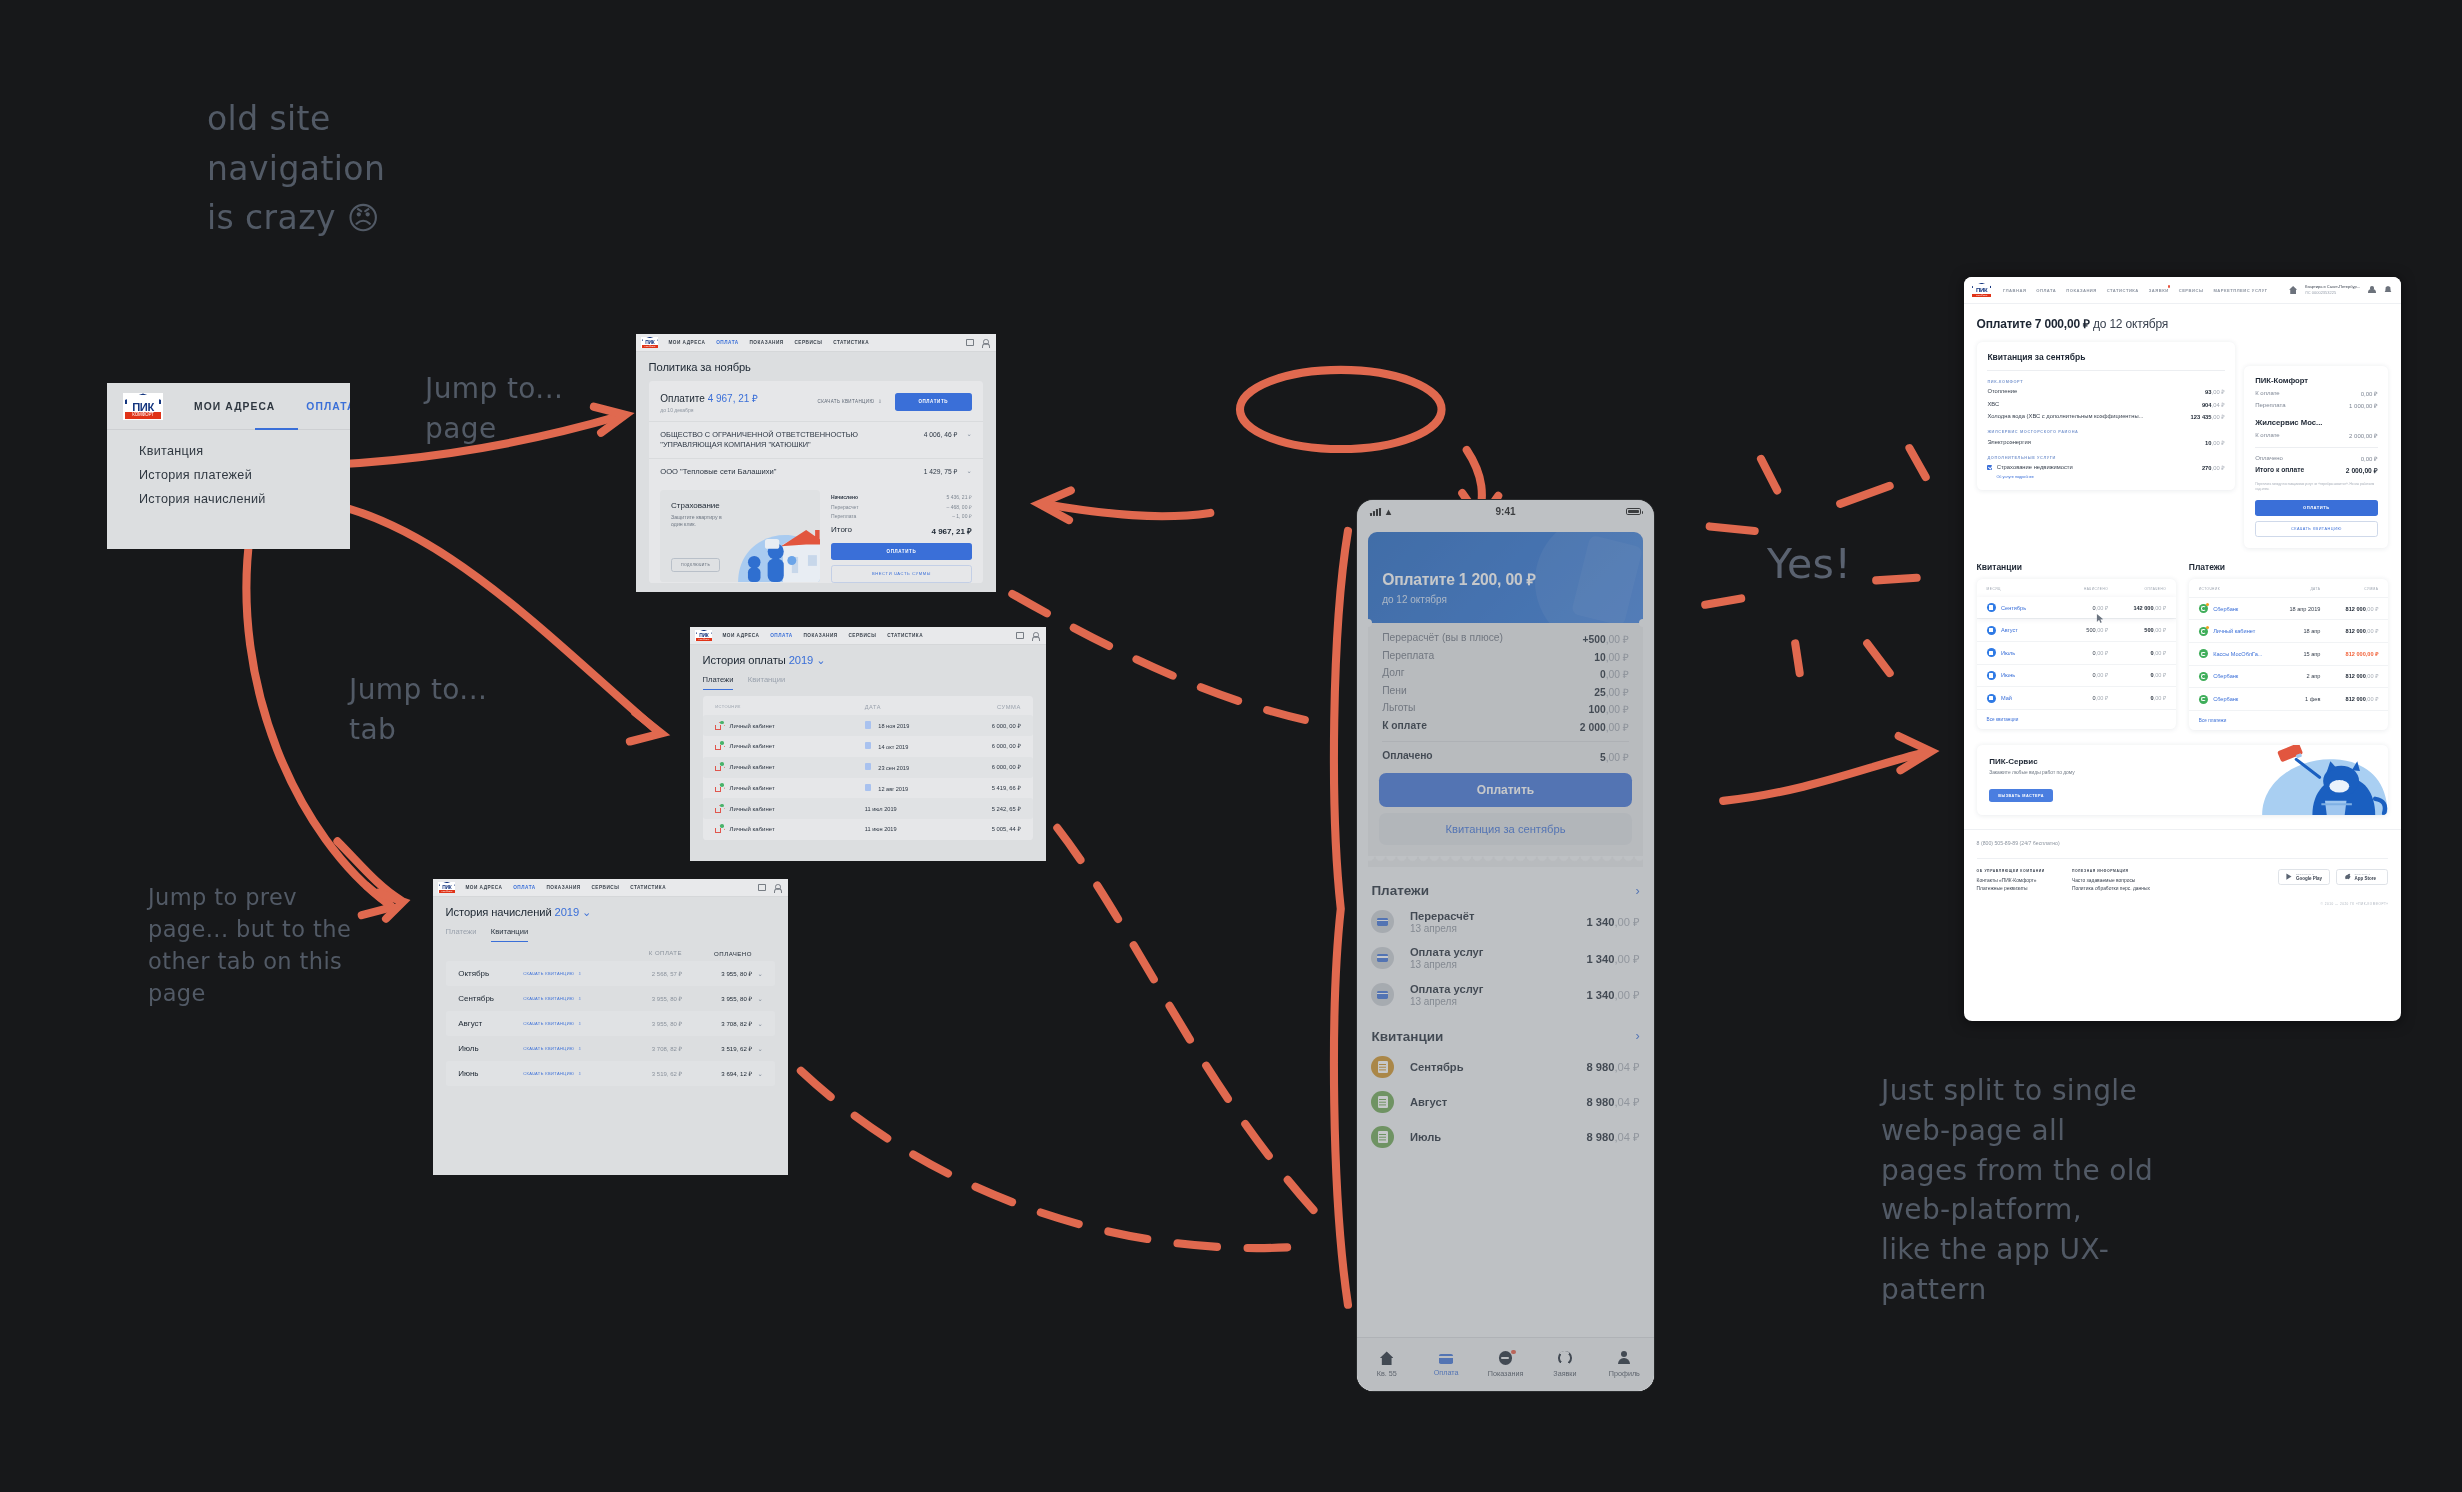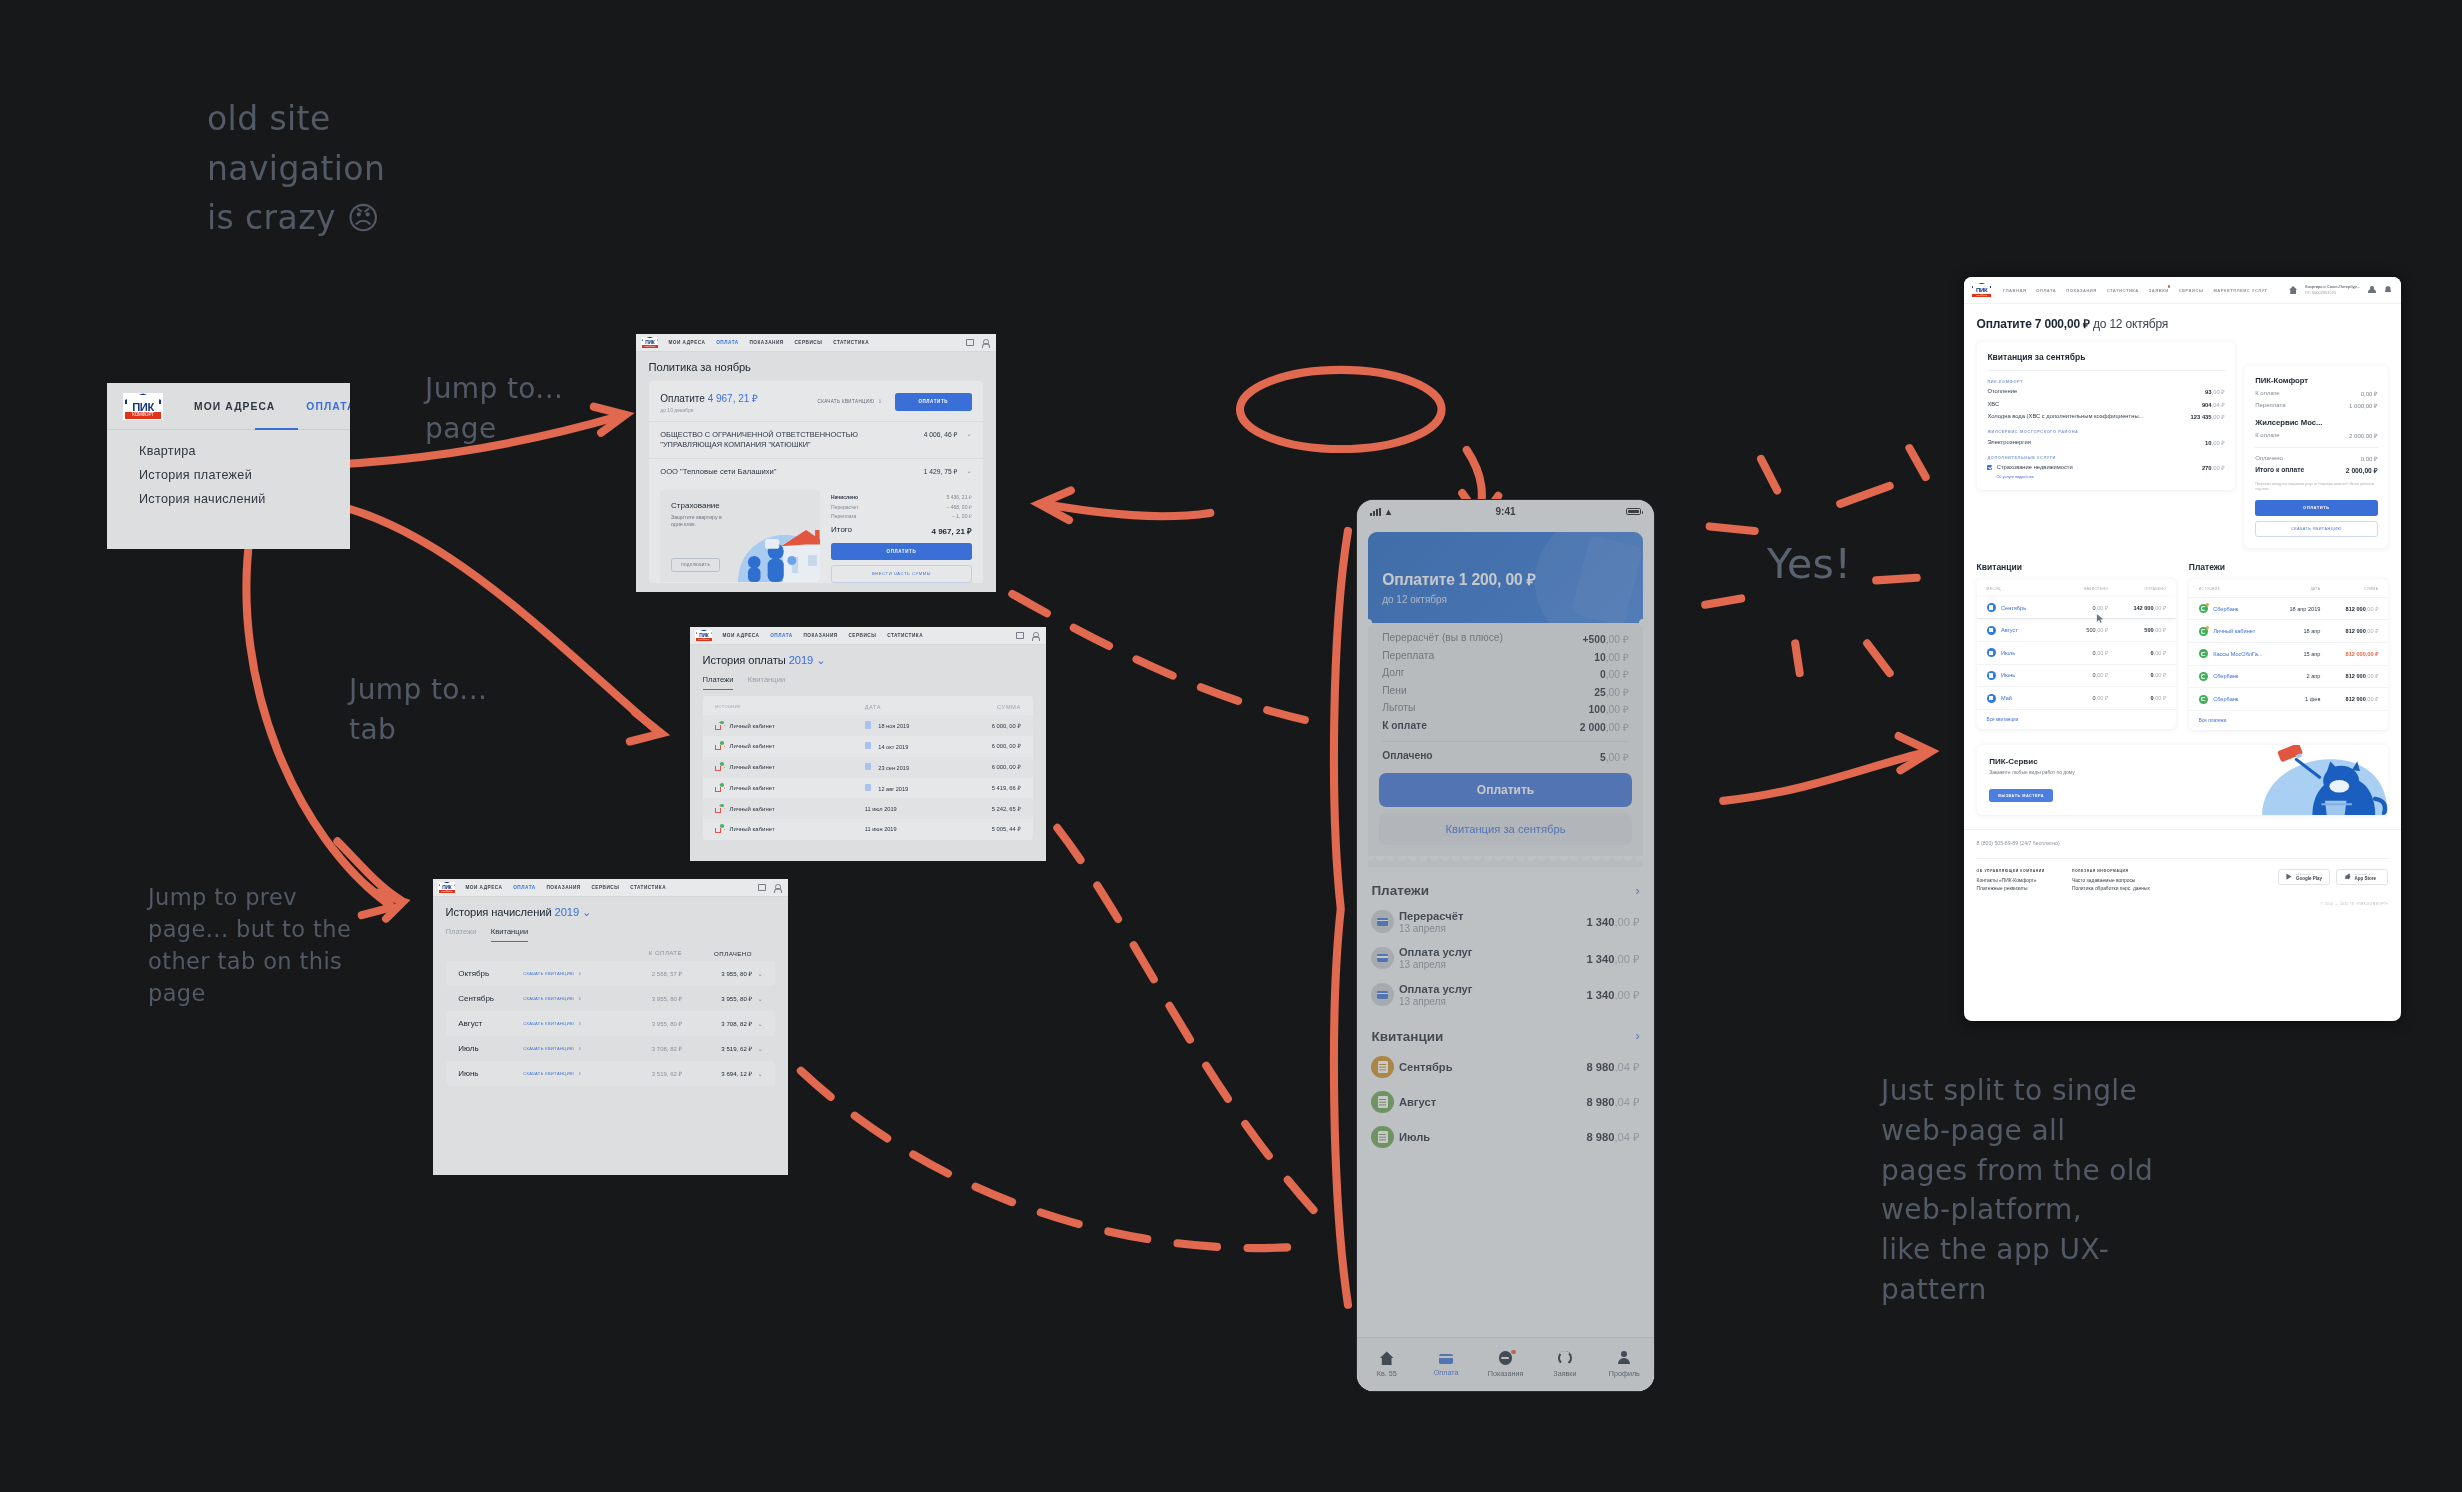--- a/index.html
+++ b/index.html
@@ -237,21 +237,21 @@
                 border-radius:7.2px; padding: 10px 0; font-size: 11.2px; }
   .ph-zig { height: 10.8px; margin-top: 10.8px; position:relative; overflow:hidden;}
   .ph-zig::before {
     content:""; position:absolute; left:-3.6px; right:-3.6px; bottom:0px; height: 10.8px;
     background: radial-gradient(circle at 5.4px 0px, #f2f3f5 4.9px, #e7e8ea 5px);
     background-size: 10.8px 10.8px; background-repeat: repeat-x;
   }
   .sec-head { display:flex; align-items:center; padding: 16px 14.4px 5.4px; }
   .sec-head h3 { font-size: 13.5px; color:#1d2633; font-weight:700;}
   .sec-head .arw { margin-left:auto; color:#3a6fd8; font-size:12.6px; }
-  .ph-item { display:flex; align-items:center; padding: 6.3px 14.4px; gap: 5px;}
+  .ph-item { display:flex; align-items:center; padding: 6.3px 14.4px; gap: 16px;}
   .ph-ic { width: 22.5px; height:22.5px; border-radius:50%; flex:none; display:flex;
            align-items:center; justify-content:center;}
   .ph-ic.card-ic { background:#c9cdd3;}
   .ph-ic.card-ic .cc { width:11.7px; height:8px; background:#3a6fd8; border-radius:1.4px; position:relative;}
   .ph-ic.card-ic .cc::after{content:"";position:absolute;left:0;right:0;top:2px;height:1.8px;background:#fff;}
   .ph-ic.doc-ic { background:#6aa44e; }
   .ph-ic.doc-ic.orange { background:#cf9020; }
   .doc-glyph { width:10px; height:11.7px; background:#fff; border-radius:1.3px; position:relative;}
   .doc-glyph::before{content:"";position:absolute;left:1.8px;right:1.8px;top:2.7px;height:0.9px;background:currentColor;
     box-shadow:0 2.7px 0 currentColor, 0 5.4px 0 currentColor;}
@@ -471,21 +471,21 @@
         <div class="roof"></div>
         <div class="txt">ПИК</div>
         <div class="bar">КОМФОРТ</div>
       </div>
       <div class="nv-item">МОИ АДРЕСА</div>
       <div class="nv-item on">ОПЛАТА</div>
 
       <div class="nv-underline"></div>
     </div>
     <div class="nv-list">
-      <div class="nv-li">Квартира</div>
+      <div class="nv-li">Квитанция</div>
       <div class="nv-li">История платежей</div>
       <div class="nv-li">История начислений</div>
     </div>
   </div>
 
   <div class="card" id="card-receipt">
     <div class="mini-top">
       <div class="mini-logo">
         <div class="roof"></div>
           <div class="txt">ПИК</div>

